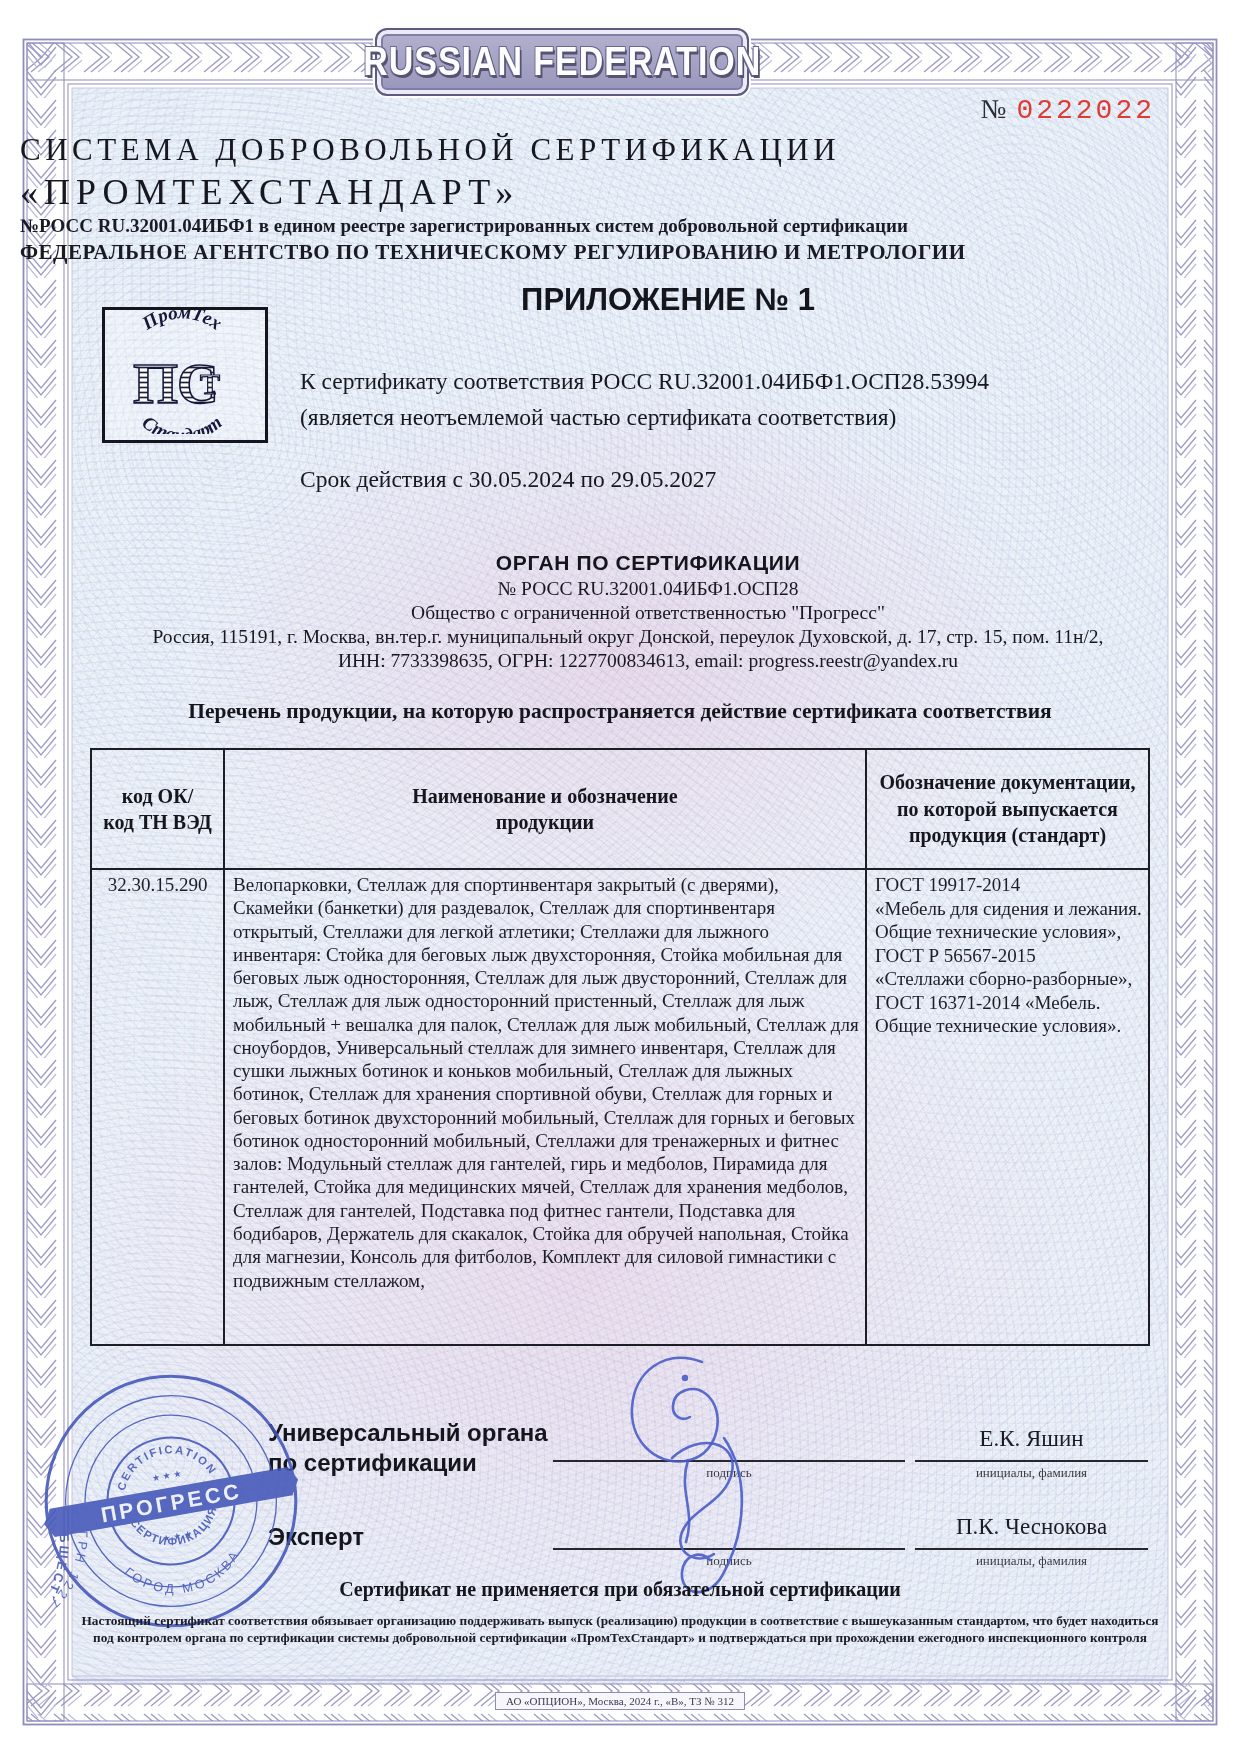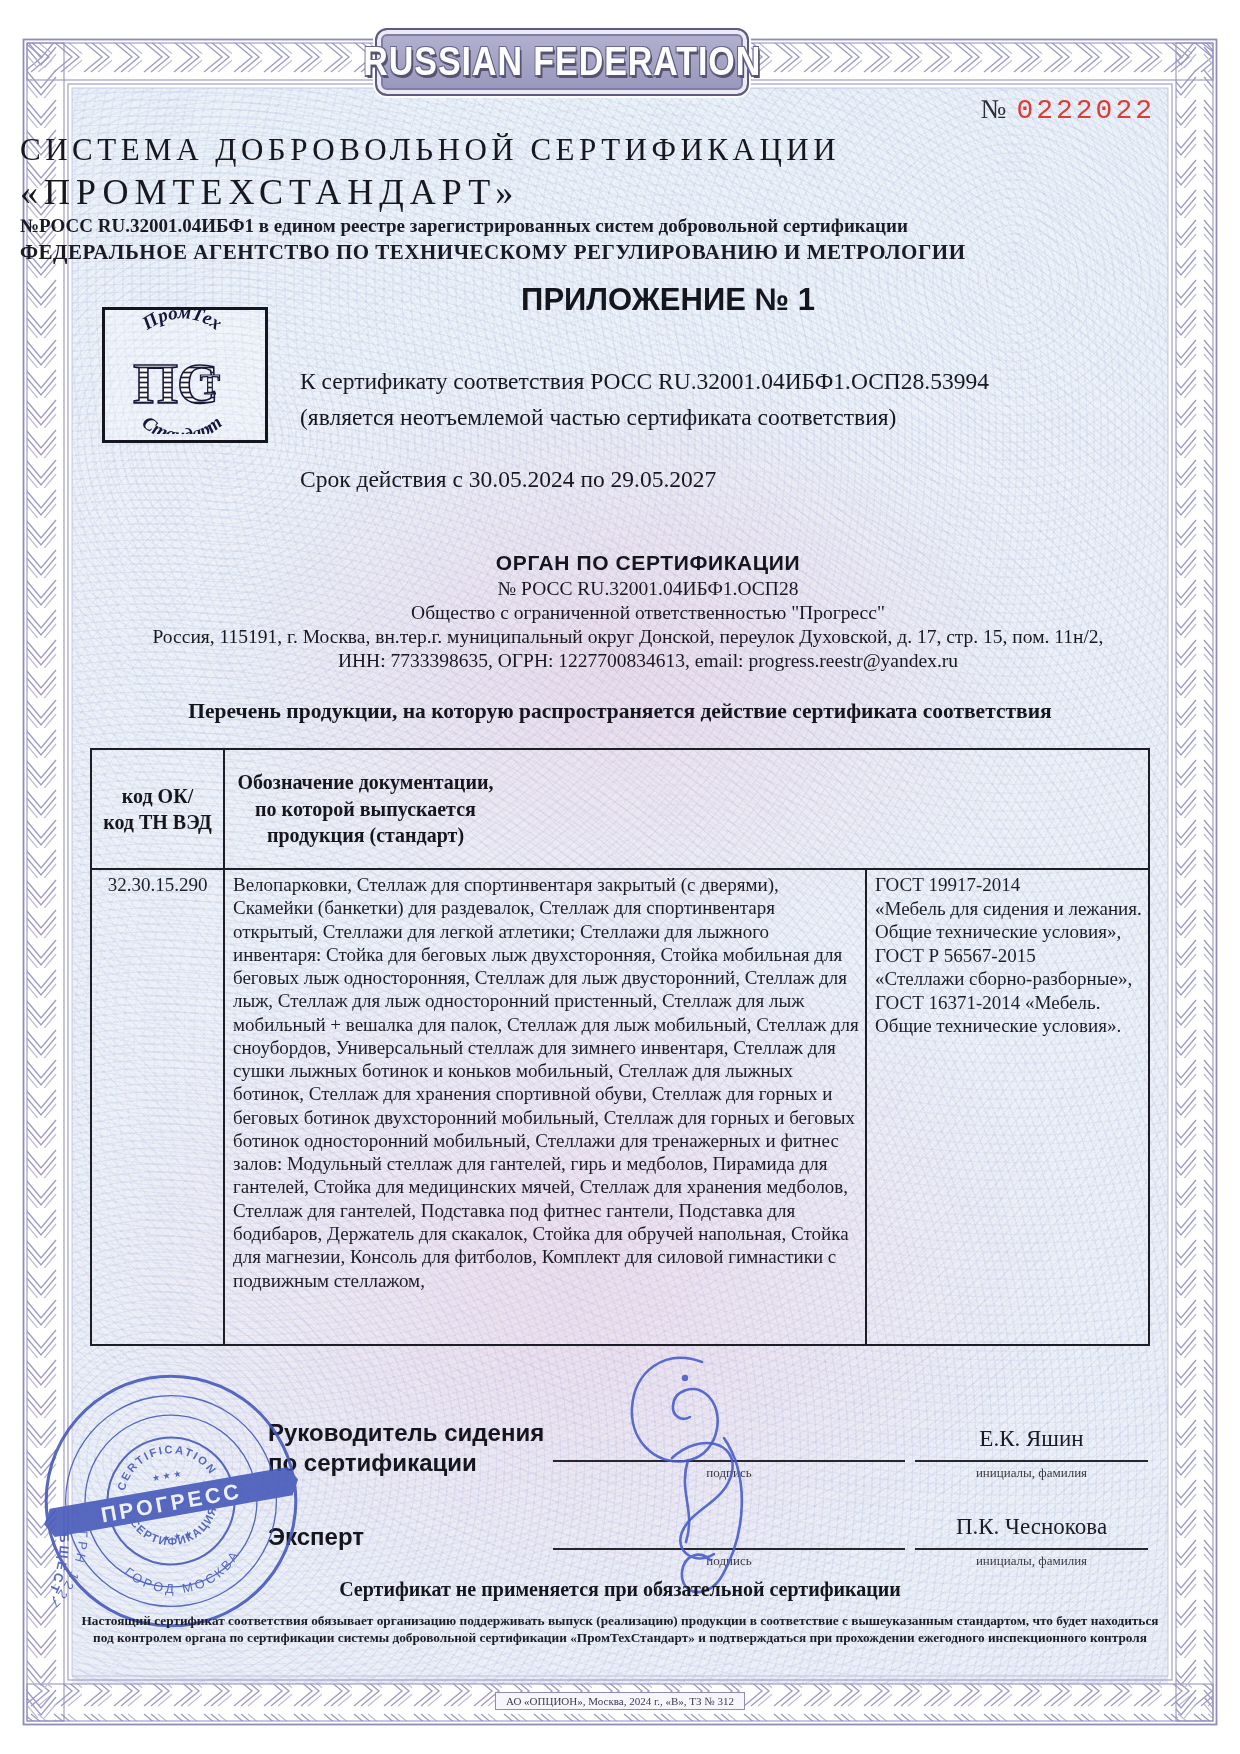--- a/index.html
+++ b/index.html
@@ -180,35 +180,37 @@
   <div class="org-line org-company">Общество с ограниченной ответственностью "Прогресс"</div>
   <div class="org-line org-address">Россия, 115191, г. Москва, вн.тер.г. муниципальный округ Донской, переулок Духовской, д. 17, стр. 15, пом. 11н/2,</div>
   <div class="org-line org-requisites">ИНН: 7733398635, ОГРН: 1227700834613, email: progress.reestr@yandex.ru</div>
 
   <div class="products-heading">Перечень продукции, на которую распространяется действие сертификата соответствия</div>
 
   <div class="table">
     <div class="trow thead">
       <div class="cell c1 th">код ОК/
 код ТН ВЭД</div>
+      <div class="cell c2 th">Наименование и обозначение
+продукции</div>
       <div class="cell c3 th">Обозначение документации, по которой выпускается продукция (стандарт)</div>
     </div>
     <div class="trow tbody">
       <div class="cell c1 code">32.30.15.290</div>
       <div class="cell c2 name">Велопарковки, Стеллаж для спортинвентаря закрытый (с дверями), Скамейки (банкетки) для раздевалок, Стеллаж для спортинвентаря открытый, Стеллажи для легкой атлетики;  Стеллажи для лыжного инвентаря: Стойка для беговых лыж двухсторонняя, Стойка мобильная для беговых лыж односторонняя, Стеллаж для лыж двусторонний, Стеллаж для лыж, Стеллаж для лыж односторонний пристенный, Стеллаж для лыж мобильный + вешалка для палок, Стеллаж для лыж мобильный, Стеллаж для сноубордов, Универсальный стеллаж для зимнего инвентаря, Стеллаж для сушки лыжных ботинок и коньков мобильный, Стеллаж для лыжных ботинок, Стеллаж для хранения спортивной обуви, Стеллаж для горных и беговых ботинок двухсторонний мобильный, Стеллаж для горных и беговых ботинок односторонний мобильный, Стеллажи для тренажерных и фитнес залов: Модульный стеллаж для гантелей, гирь и медболов, Пирамида для гантелей, Стойка для медицинских мячей, Стеллаж для хранения медболов, Стеллаж для гантелей, Подставка под фитнес гантели, Подставка для бодибаров, Держатель для скакалок, Стойка для обручей напольная, Стойка для магнезии, Консоль для фитболов, Комплект для силовой гимнастики с подвижным стеллажом,</div>
       <div class="cell c3 docs">ГОСТ 19917-2014
 «Мебель для сидения и лежания. Общие технические условия»,
 ГОСТ Р 56567-2015
 «Стеллажи сборно-разборные»,
 ГОСТ 16371-2014 «Мебель. Общие технические условия».</div>
     </div>
   </div>
 
   <div class="role" style="top:1402px;">
-    <div>Руководитель сидения</div>
+    <div>Универсальный органа</div>
     <div>по сертификации</div>
   </div>
   <div class="sig-line" style="left:553px;top:1444px;width:352px;"></div>
   <div class="caption" style="left:553px;top:1449px;width:352px;">подпись</div>
   <div class="sig-name" style="left:915px;top:1410px;width:233px;">Е.К. Яшин</div>
   <div class="sig-line" style="left:915px;top:1444px;width:233px;"></div>
   <div class="caption" style="left:915px;top:1449px;width:233px;">инициалы, фамилия</div>
 
   <div class="role" style="top:1506px;">Эксперт</div>
   <div class="sig-line" style="left:553px;top:1532px;width:352px;"></div>

